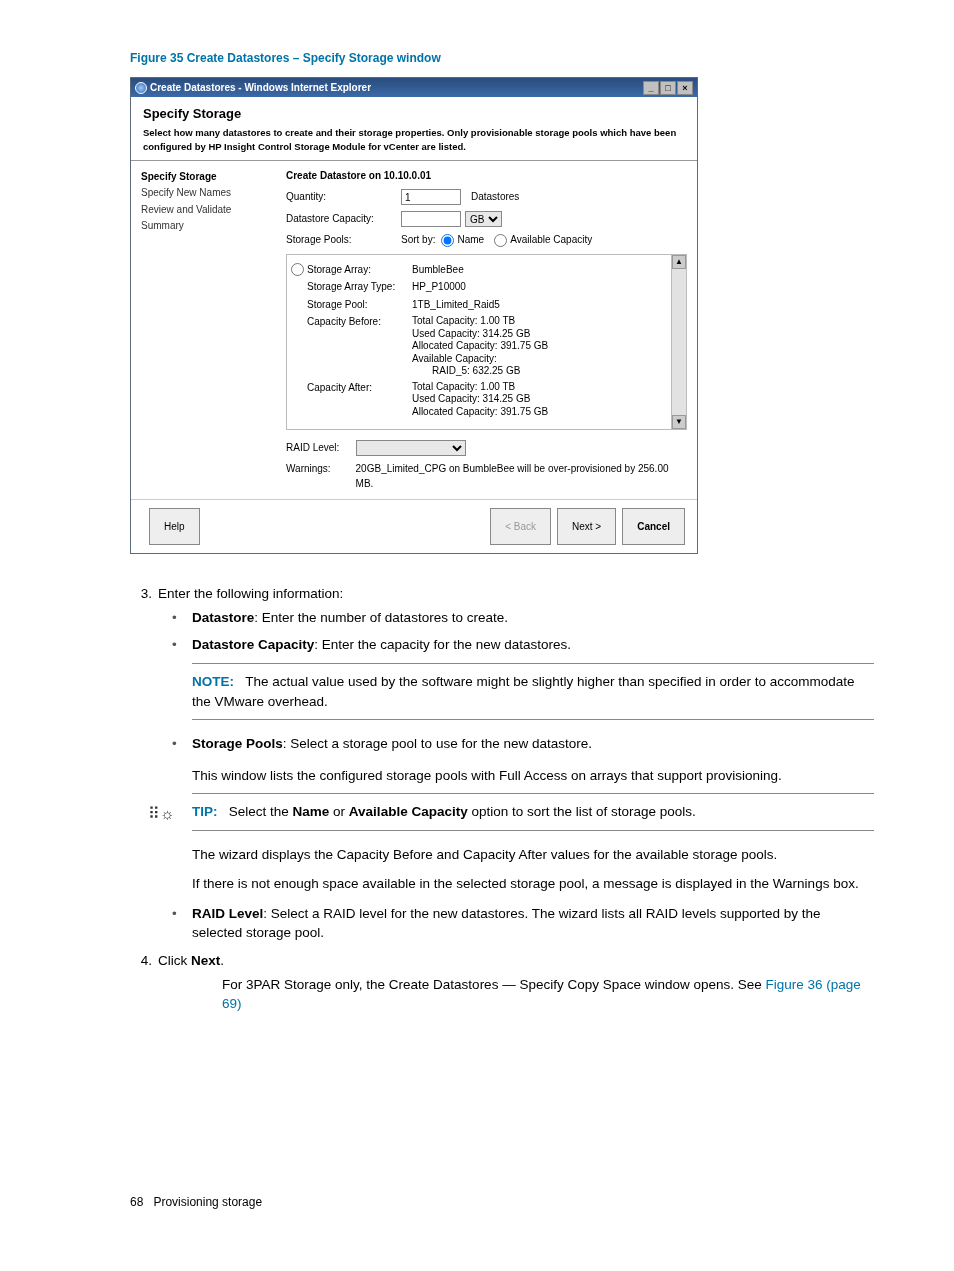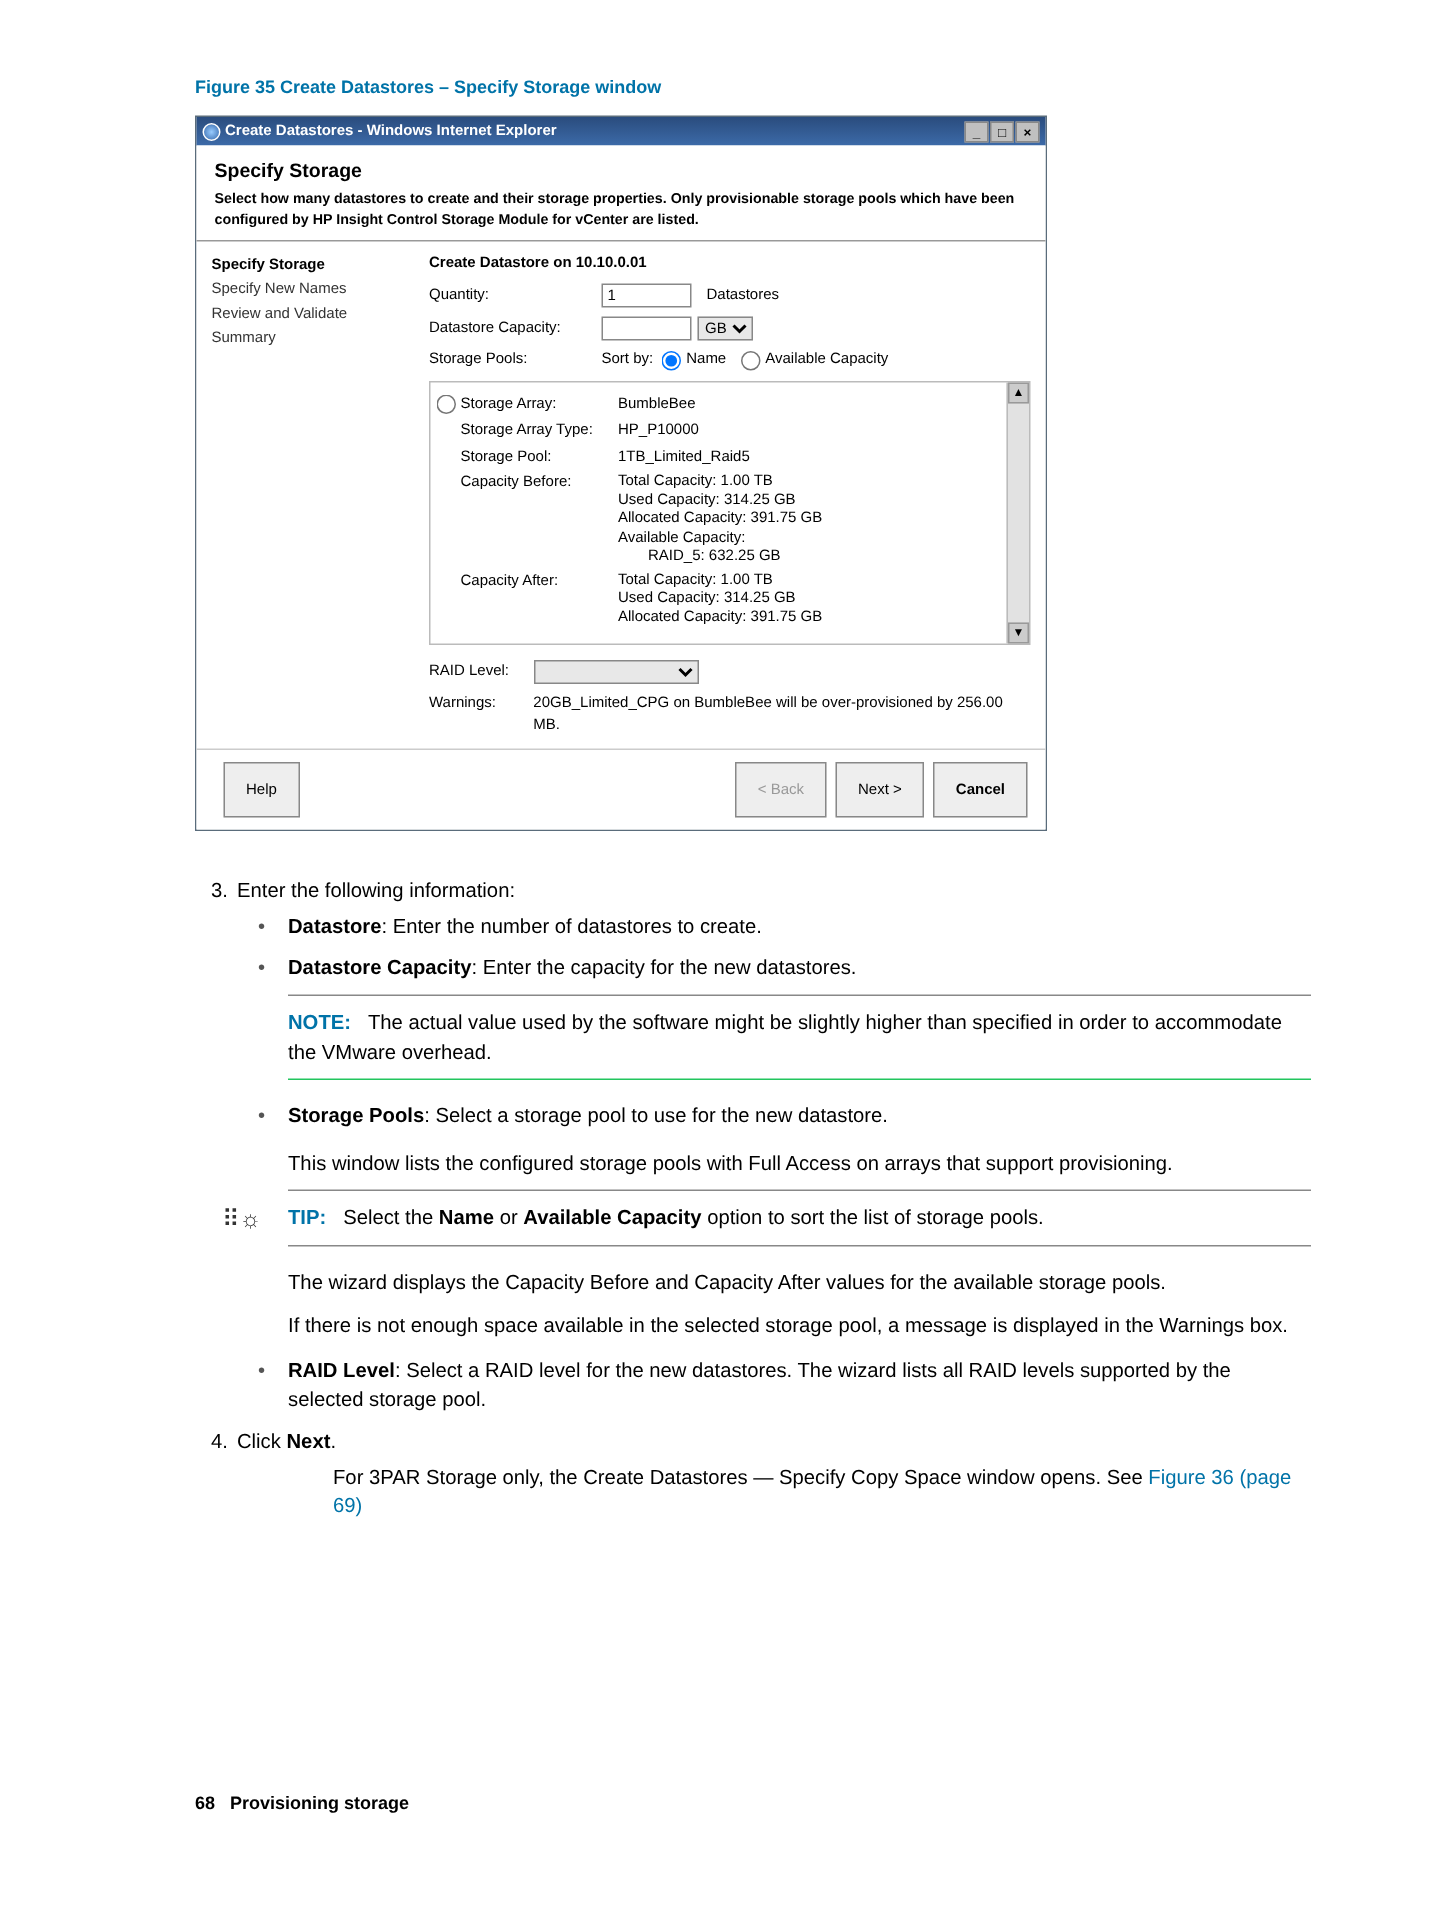--- a/index.html
+++ b/index.html
@@ -52,21 +52,21 @@
     .bullets li { position: relative; padding-left: 0; margin-bottom: 8px; }
     .bullets li::before { content: "•"; color: #555; position: absolute; left: -20px; }
     .sub-block { margin-left: 62px; }
     .note-box { border-top: 1px solid #888; border-bottom: 1px solid #22c55e; padding: 8px 0; margin: 8px 0 14px 0; }
     .note-lbl { color: #0073a8; font-weight: bold; }
     .tip-row { border-top: 1px solid #888; border-bottom: 1px solid #888; padding: 8px 0; margin: 8px 0 14px 0; position: relative; }
     .tip-ico { position: absolute; left: -44px; top: 8px; font-size: 16px; color: #333; }
     .tip-lbl { color: #0073a8; font-weight: bold; }
     b { font-weight: bold; }
     .link { color: #0073a8; }
-    .footer { margin-top: 180px; font-size: 12px; font-weight: bold; }
+    .footer { margin-top: 180px; font-size: 12px; }
     .ie-globe { width: 12px; height: 12px; border-radius: 50%; background: radial-gradient(#9cf,#36a); display: inline-block; margin-right: 3px; border: 1px solid #fff; }
   </style>
 </head>
 <body>
 
 <div class="fig-title">Figure 35 Create Datastores – Specify Storage window</div>
 
 <div class="ie-window">
   <div class="ie-titlebar">
     <span class="ie-globe"></span>

